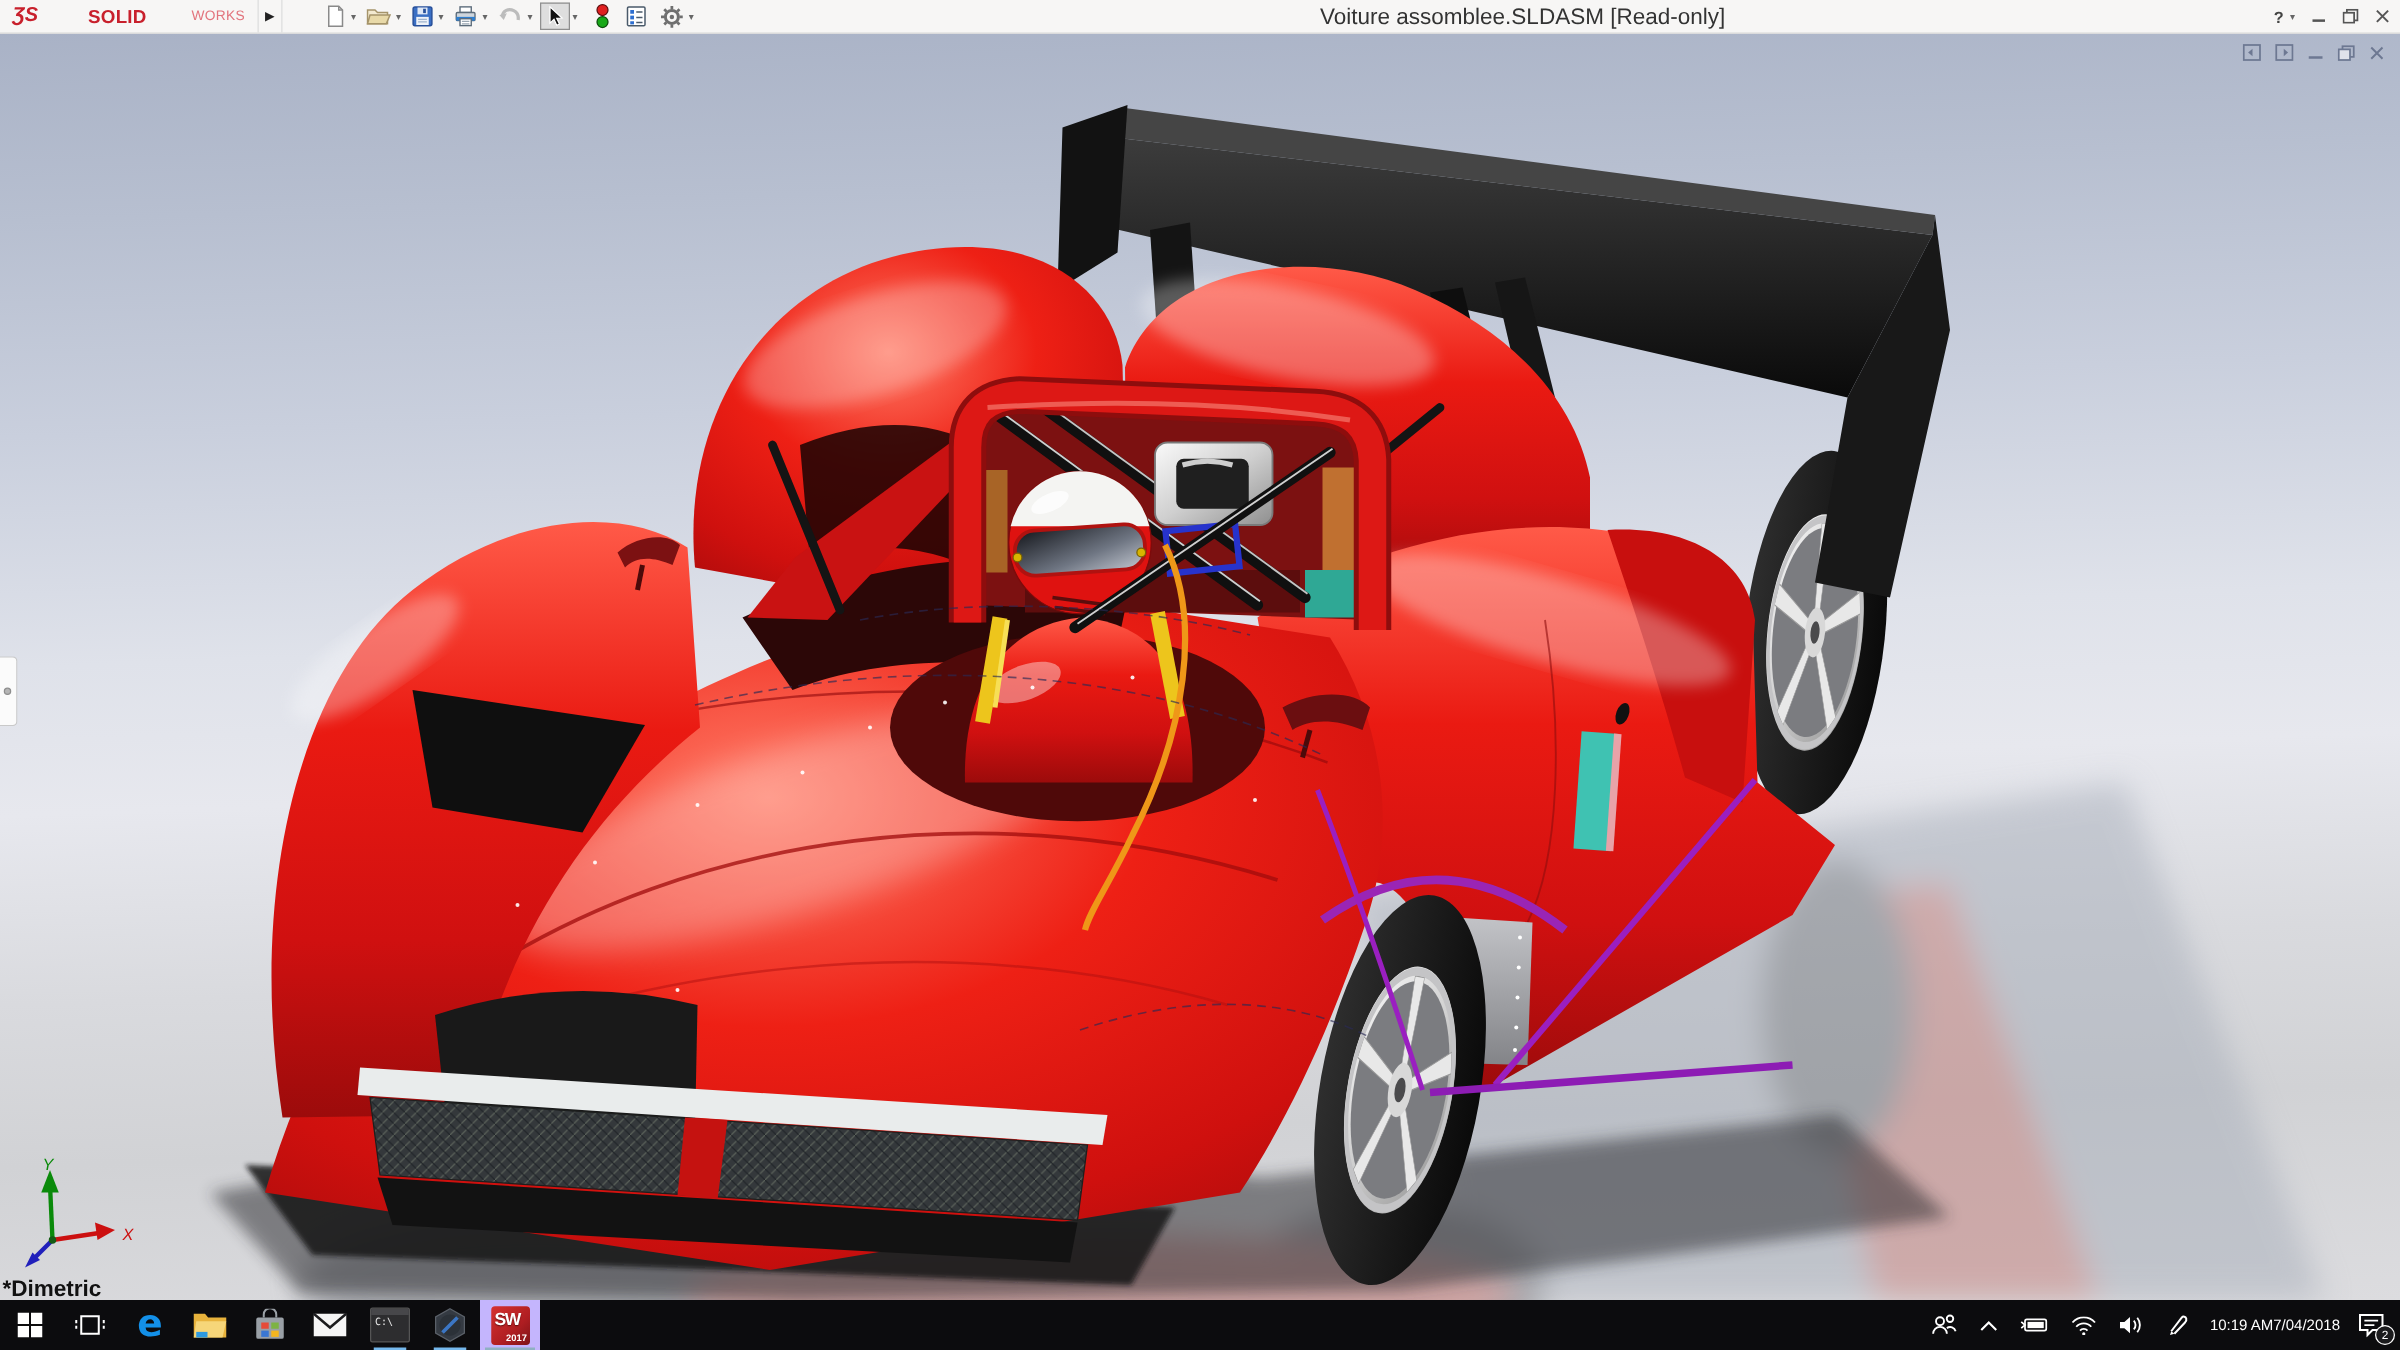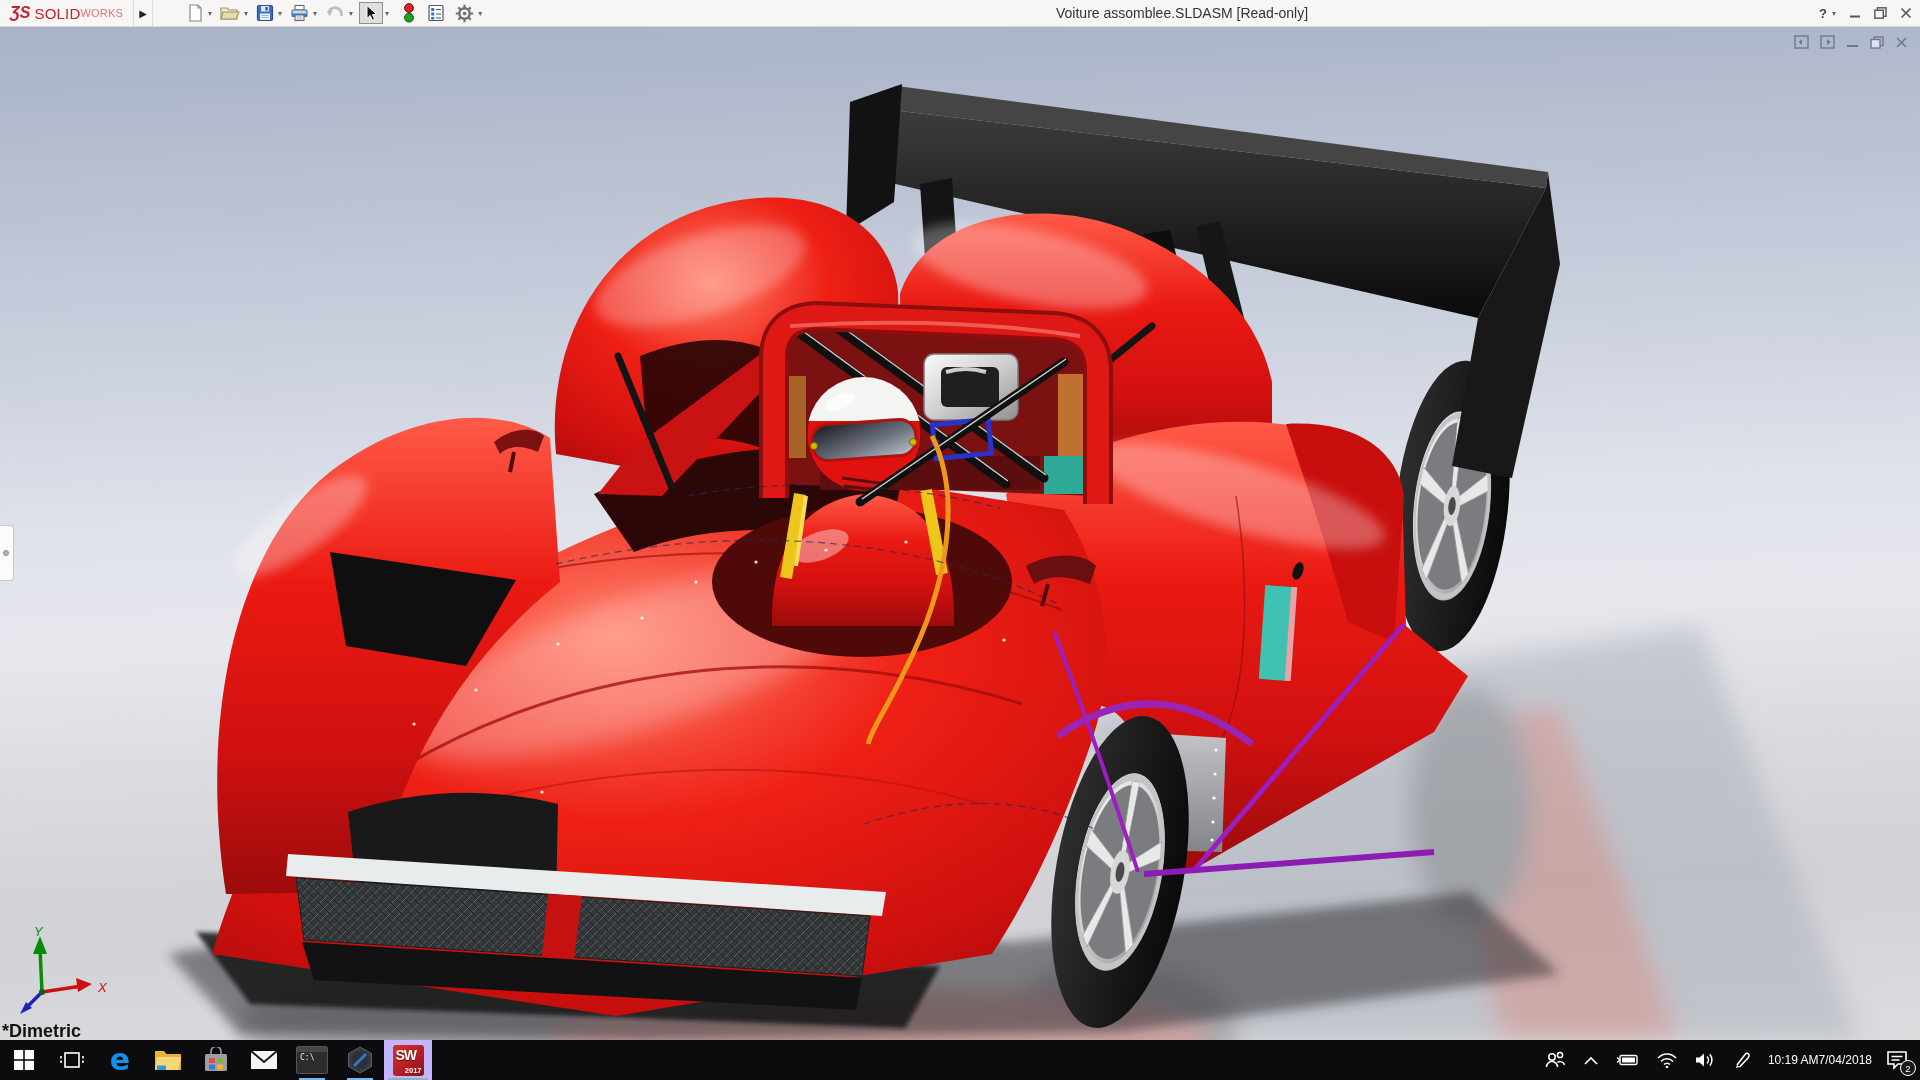--- a/index.html
+++ b/index.html
@@ -3,31 +3,31 @@
 <meta charset="utf-8">
 <style>
   html,body{margin:0;padding:0;}
   body{width:1920px;height:1080px;overflow:hidden;font-family:"Liberation Sans","DejaVu Sans",sans-serif;
        -webkit-font-smoothing:antialiased;}
   #app{position:relative;width:1920px;height:1080px;background:#e8e8e8;}
 
   
   .titlebar{position:absolute;top:0;left:0;width:1920px;height:26px;background:#f7f6f5;
             border-bottom:1px solid #d8d8d8;display:flex;align-items:center;z-index:30;}
-  .brand{display:flex;align-items:center;padding-left:10px;height:26px;}
-  .brand .solid{font-size:15px;font-weight:normal;color:#c8202c;letter-spacing:.2px;}
+  .brand{display:flex;align-items:center;padding-left:10px;height:26px;gap:36px;}
+  .brand .solid{font-size:15px;font-weight:bold;color:#c8202c;letter-spacing:.2px;}
   .brand .works{font-size:11px;font-weight:normal;color:#e2747d;letter-spacing:.2px;}
   .flyout{margin-left:10px;height:26px;width:20px;border:none;border-left:1px solid #ddd;border-right:1px solid #ddd;
           background:transparent;font-size:10px;color:#222;cursor:default;display:flex;align-items:center;justify-content:center;}
   .qat{display:flex;align-items:center;margin-left:32px;height:26px;}
   .tbtn{display:flex;align-items:center;border:none;background:transparent;height:24px;padding:0 2px;}
   .tbtn svg{display:block;}
   .caret{font-size:8px;color:#666;margin:0 6px 0 2px;}
   .tbtn.pressed{background:#dedede;border:1px solid #8f8f8f;height:22px;}
-  .title-text{position:absolute;left:1056px;top:0;height:26px;line-height:26px;font-size:14px;color:#333;}
+  .title-text{position:absolute;left:1056px;top:0;height:26px;line-height:26px;font-size:18px;color:#333;}
   .win-controls{position:absolute;right:8px;top:0;height:26px;display:flex;align-items:center;gap:13px;color:#555;}
   .win-controls .help{font-size:13px;font-weight:bold;color:#444;}
   .win-controls .caret2{font-size:8px;color:#666;margin-left:-8px;}
   .win-controls svg{display:block;}
 
   
   .viewport{position:absolute;top:26px;left:0;width:1920px;height:1014px;overflow:hidden;
     background:linear-gradient(178deg,#a9b2c6 0%,#b7bfd0 14%,#c9cfdd 30%,#dfe2ea 47%,#e7e8ee 58%,#d9dade 72%,#d1d2d5 84%,#dcdcdf 100%);}
   .scene{position:absolute;top:0;left:0;width:1920px;height:1014px;}
   .vp-controls{position:absolute;top:9px;right:12px;display:flex;gap:11px;align-items:center;z-index:5;}

